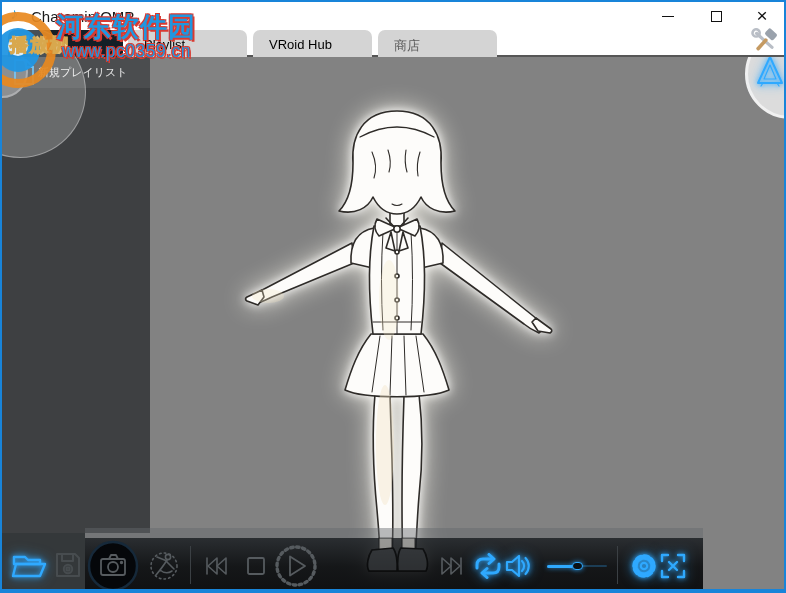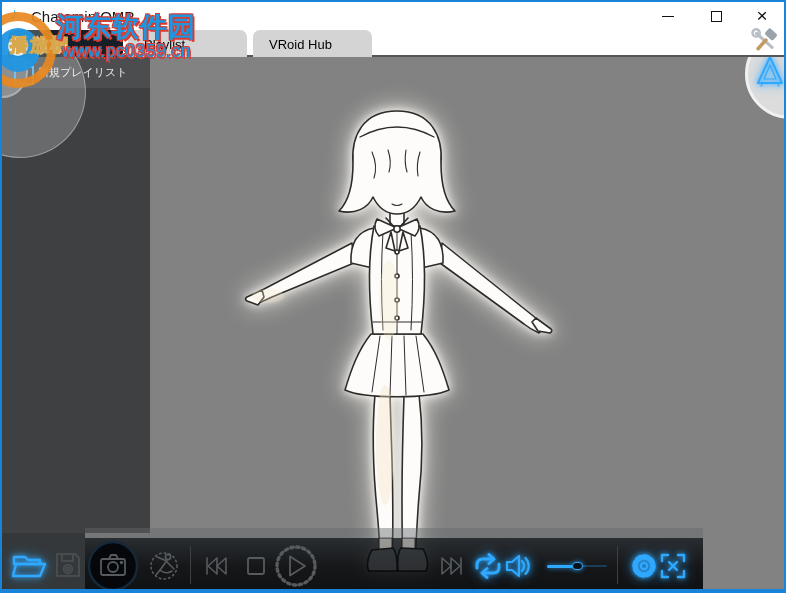--- a/index.html
+++ b/index.html
@@ -238,20 +238,23 @@
 
     <div class="tab sel" style="left:8px;width:115px">
       <span class="goldlabel">播放机</span>
     </div>
     <div class="tab" style="left:128px;width:119px">
       <span>Playlist</span>
     </div>
     <div class="tab" style="left:253px;width:119px">
       <span>VRoid Hub</span>
     </div>
+    <div class="tab" style="left:378px;width:119px;color:#5e5e5e">
+      <span>商店</span>
+    </div>
 
     <div class="abs" style="left:748px;top:27px;width:34px;height:29px">
       <svg width="34" height="29" viewBox="0 0 34 29">
         <g transform="translate(17,14)">
           <g transform="rotate(-48)">
             <rect x="-1.6" y="-13" width="3.2" height="24" rx="1.5" fill="#b9bec6"></rect>
             <circle cx="0" cy="-12" r="3.6" fill="none" stroke="#b9bec6" stroke-width="2.6"></circle>
           </g>
           <g transform="rotate(42)">
             <rect x="-1.8" y="-3" width="3.6" height="15" rx="1.6" fill="#c59a62"></rect>

